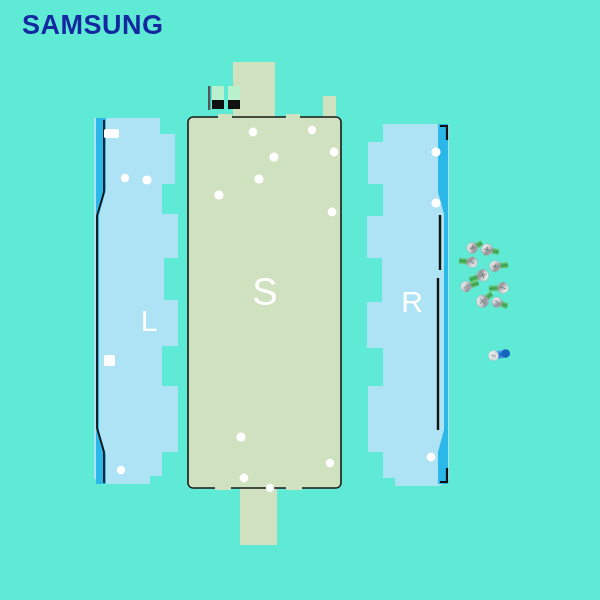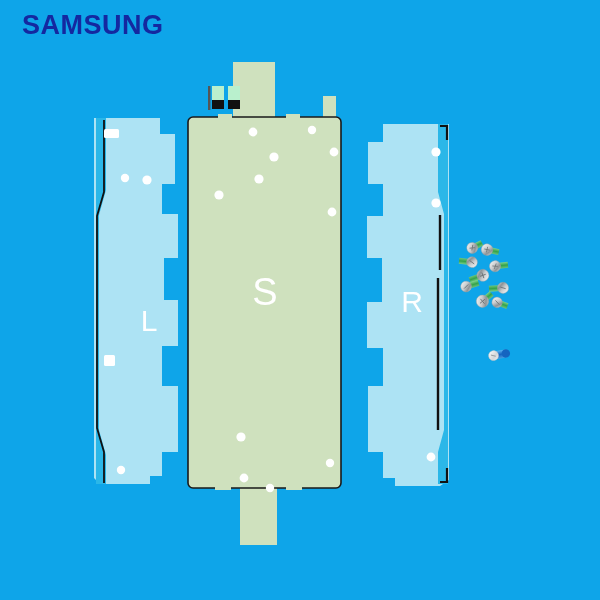--- a/index.html
+++ b/index.html
@@ -11,21 +11,21 @@
     width: 600px;
     height: 600px;
     position: relative;
     overflow: hidden;
     font-family: "Liberation Sans", sans-serif;
   }
   #stage {
     position: relative;
     width: 600px;
     height: 600px;
-    background: #0ea5e9;
+    background: #5eead4;
     text-align: right;
   }
   #brand-logo {
     position: absolute;
     left: 22px;
     top: 12px;
     font-family: "Liberation Sans", sans-serif;
     font-size: 27px;
     font-weight: bold;
     letter-spacing: 0.5px;

